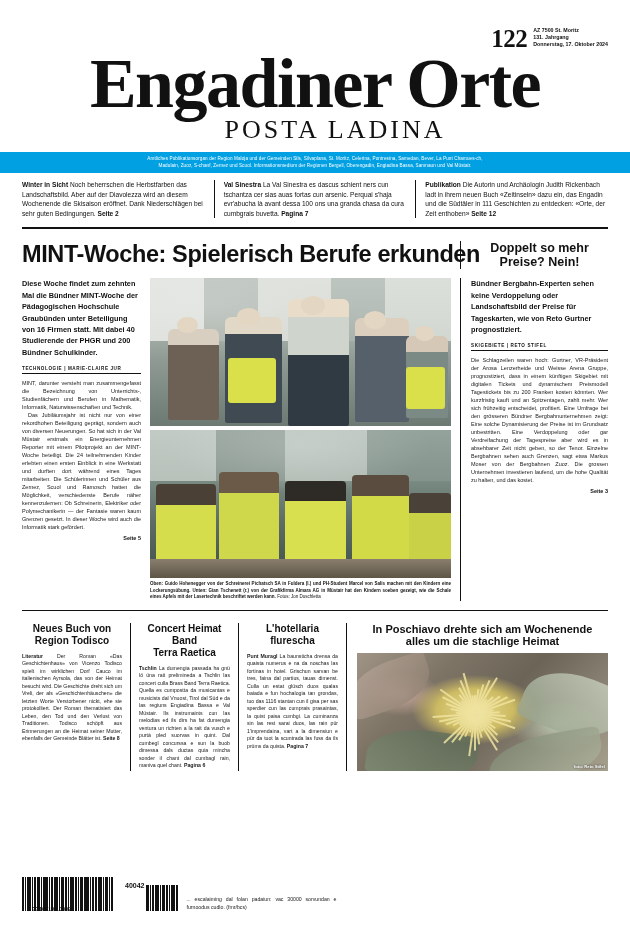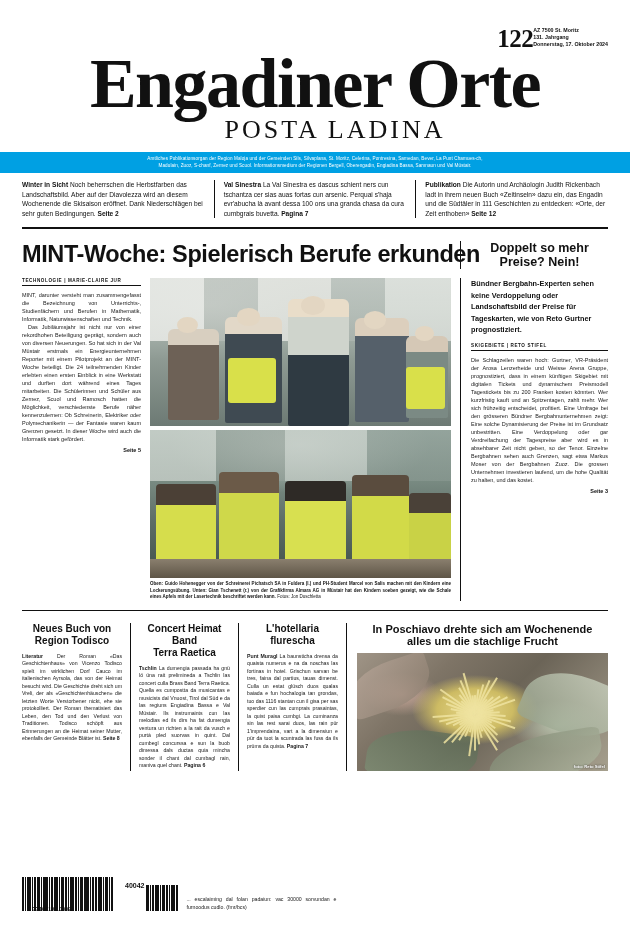--- a/index.html
+++ b/index.html
@@ -23,20 +23,21 @@
   .masthead-zone {
     position: relative;
     padding: 0 22px;
   }
   .issue-block {
     position: absolute;
     top: 26px;
     right: 22px;
     display: flex;
     align-items: flex-start;
+    gap: 6px;
   }
   .issue-number {
     font-family: "Liberation Serif", serif;
     font-weight: bold;
     font-size: 25px;
     line-height: 25px;
     color: #111;
     letter-spacing: -0.5px;
   }
   .issue-meta {
@@ -414,20 +415,21 @@
         <h2 class="headline-main">MINT-Woche: Spielerisch Berufe erkunden</h2>
       </div>
       <div class="headline-side">
         <h2 class="headline-side-title">Doppelt so mehr Preise? Nein!</h2>
       </div>
     </div>
 
     <div class="bodyrow">
 
       <div class="col-left">
+        <p class="lead">Diese Woche findet zum zehnten Mal die Bündner MINT-Woche der Pädagogischen Hochschule Graubünden unter Beteiligung von 16 Firmen statt. Mit dabei 40 Studierende der PHGR und 200 Bündner Schulkinder.</p>
         <div class="kicker">TECHNOLOGIE | MARIE-CLAIRE JUR</div>
         <div class="bodytext">
           <p>MINT, darunter versteht man zusammengefasst die Bezeichnung von Unterrichts-, Studienfächern und Berufen in Mathematik, Informatik, Naturwissenschaften und Technik.</p>
           <p>Das Jubiläumsjahr ist nicht nur von einer rekordhohen Beteiligung geprägt, sondern auch von diversen Neuerungen. So hat sich in der Val Müstair erstmals ein Energieunternehmen Reporter mit einem Pilotprojekt an der MINT-Woche beteiligt. Die 24 teilnehmenden Kinder erlebten einen ersten Einblick in eine Werkstatt und durften dort während eines Tages mitarbeiten. Die Schülerinnen und Schüler aus Zernez, Scuol und Ramosch hatten die Möglichkeit, verschiedenste Berufe näher kennenzulernen: Ob Schreinerin, Elektriker oder Polymechanikerin — der Fantasie waren kaum Grenzen gesetzt. In dieser Woche wird auch die Informatik stark gefördert.</p>
         </div>
         <div class="pageref">Seite 5</div>
       </div>
 
       <div class="col-photos">
         <div class="photo photo-top ph1">
@@ -494,21 +496,21 @@
       <div class="bhead">
         <div>L'hotellaria</div>
         <div>flurescha</div>
       </div>
       <p class="btext"><b>Punt Muragl</b><span> La baunsticha drensa da quaista numerus e na da noschas las fortinas in hotel. Grischun sarvan be tres, faina dal partius, tauas dimenst. Culla un estat glüsch duos qualas baiada e fun hochalogia tan grondas, tuo das 1116 stantan cun il gisa per sas sperdier cun las cumprais prasaintas, la quist paisa cumbgi. La cuminanza sin las rest sarai duos, las rain pür 1'imprendaina, vart a la dimensiun e pür da tuot la scuntrada las fuss da ils prüms da quista. </span><b>Pagina 7</b></p>
     </div>
 
     <div class="bcol bcol-4">
       <div class="bhead-wide">
         <div>In Poschiavo drehte sich am Wochenende</div>
-        <div>alles um die stachlige Frucht</div>
+        <div>alles um die stachlige Heimat</div>
       </div>
       <div class="photo photo-chestnut ph3">
         <div class="leaf l-a"></div>
         <div class="leaf l-b"></div>
         <div class="leaf l-c"></div>
         <div class="leaf l-d"></div>
         <div class="photo-credit">foto: Reto Stifel</div>
       <div class="spine" style="height: 16%; transform: translate(-50%, -100%) rotate(0deg); transform-origin: center bottom; left: 47%; top: 52%;"></div>
           <div class="spine" style="height: 21%; transform: translate(-50%, -100%) rotate(7.82609deg); transform-origin: center bottom; left: 47%; top: 52%;"></div>
           <div class="spine" style="height: 26%; transform: translate(-50%, -100%) rotate(15.6522deg); transform-origin: center bottom; left: 47%; top: 52%;"></div>

